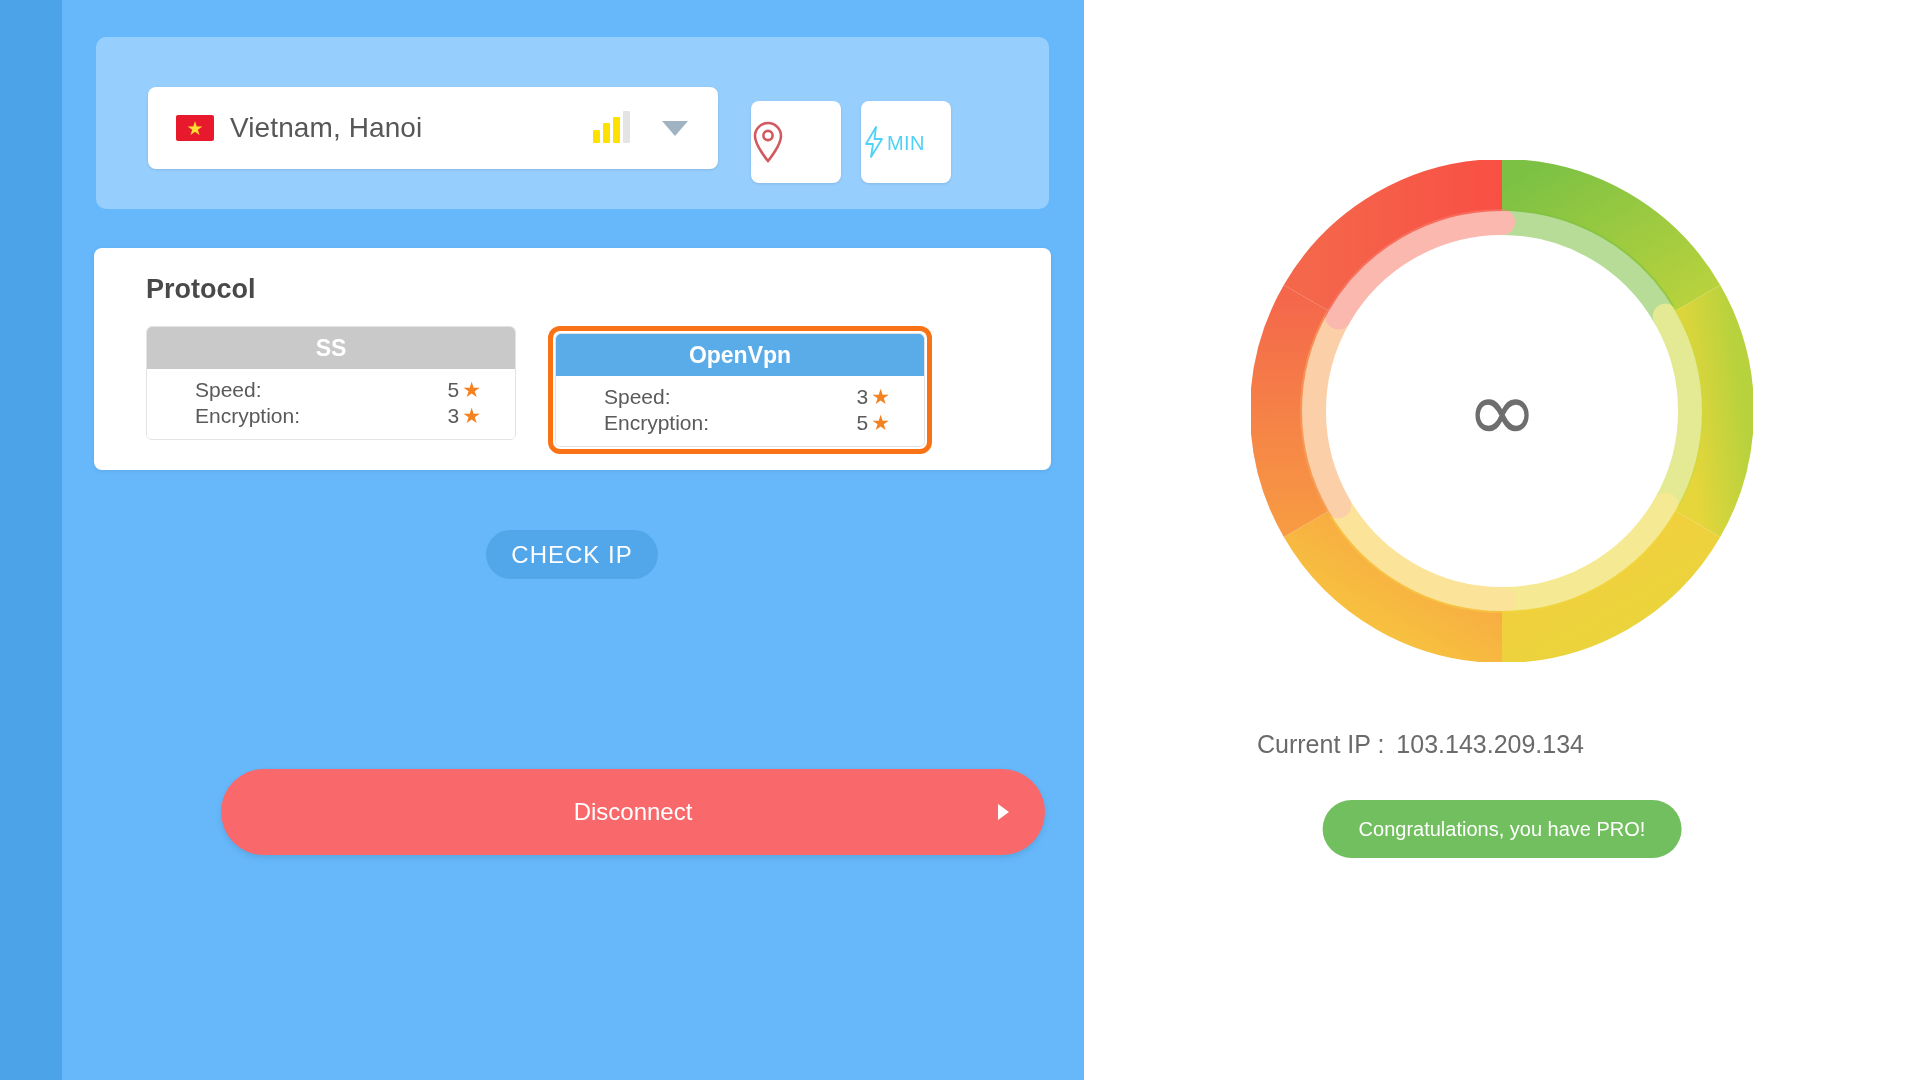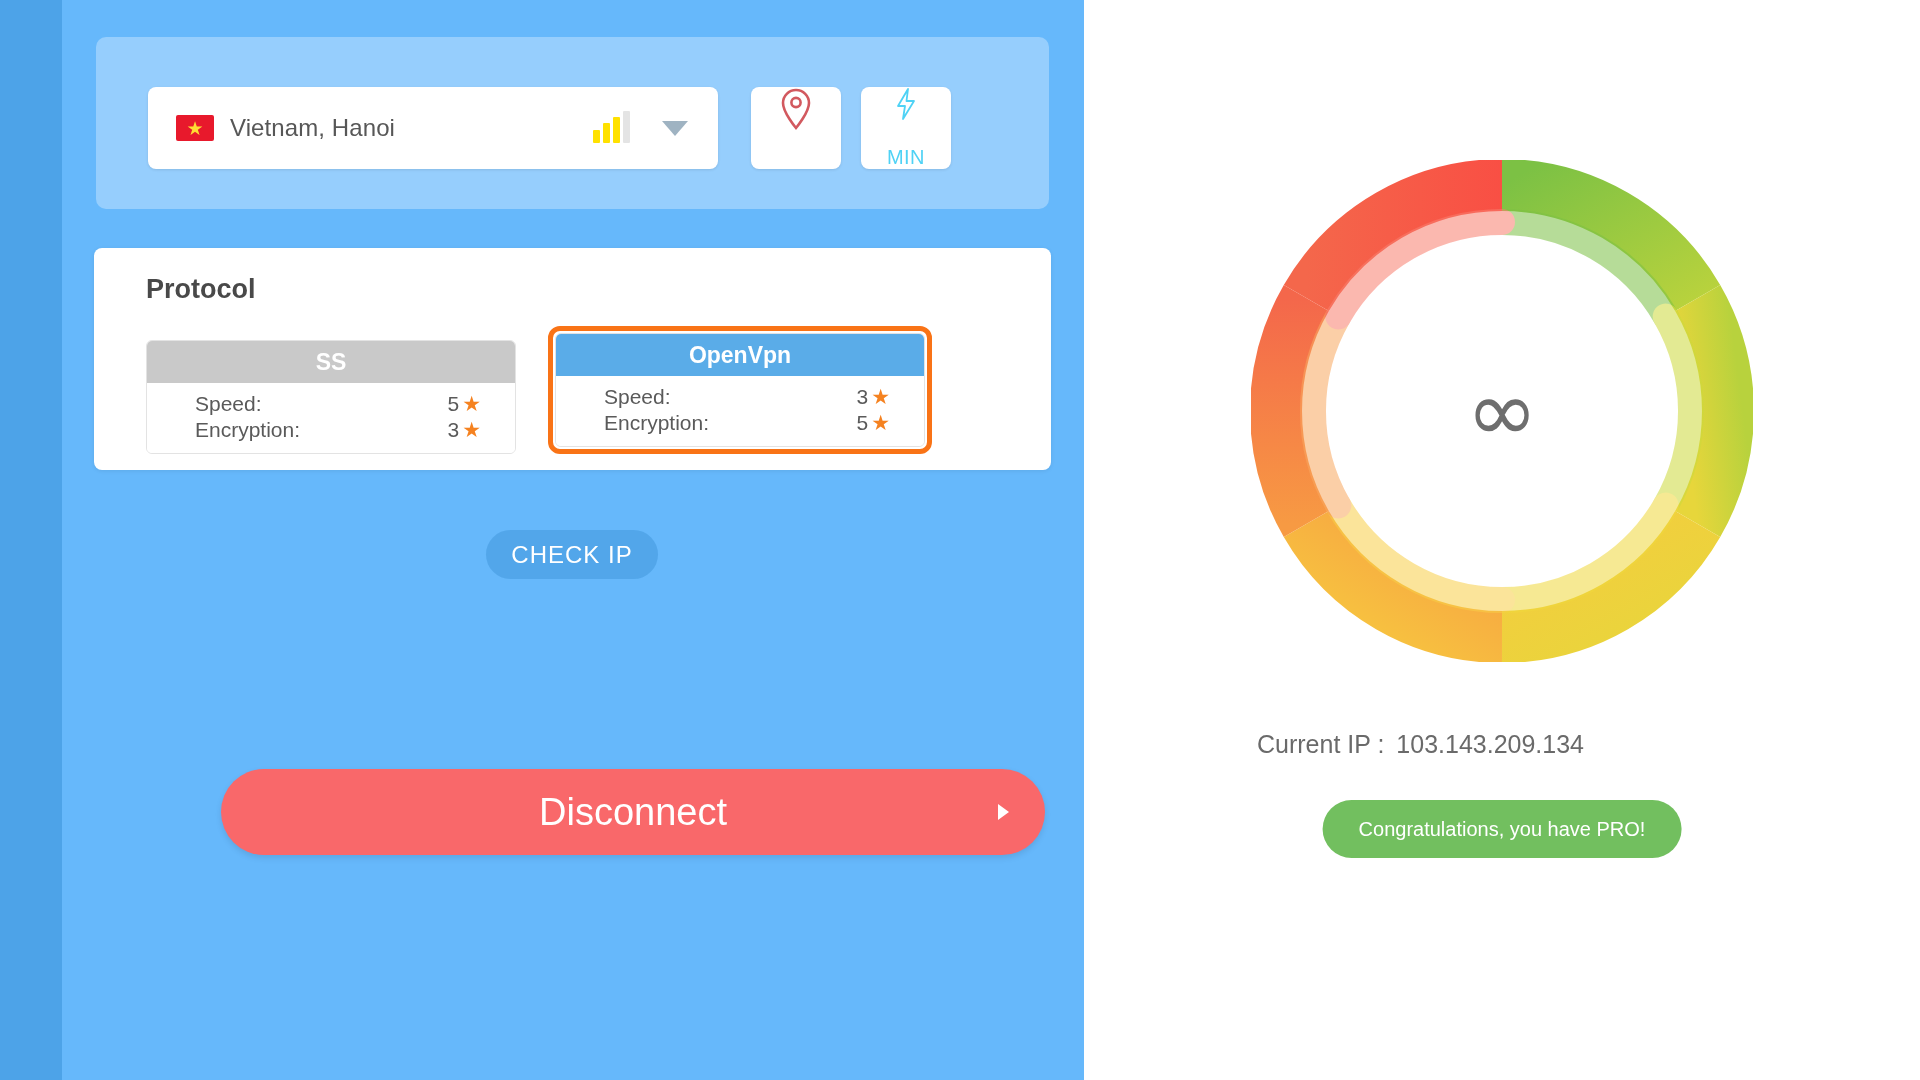--- a/index.html
+++ b/index.html
@@ -67,21 +67,21 @@
     overflow: hidden;
   }
   .flag .star {
     color: #ffdd33;
     font-size: 19px;
     line-height: 19px;
   }
 
   .server-name {
     margin-left: 16px;
-    font-size: 24px;
+    font-size: 28px;
     color: #575757;
     letter-spacing: 0.1px;
     white-space: nowrap;
   }
 
   .signal {
     margin-left: auto;
     margin-right: 10px;
     display: flex;
     align-items: flex-end;
@@ -99,28 +99,28 @@
     margin-left: 22px;
     width: 0; height: 0;
     border-left: 13px solid transparent;
     border-right: 13px solid transparent;
     border-top: 15px solid #9fb3c2;
     flex: none;
   }
 
   .icon-btn {
     position: absolute;
-    top: 50px;
+    top: 64px;
     width: 90px; height: 82px;
     background: #ffffff;
     border-radius: 8px;
     display: flex;
-    flex-direction: column;
-    align-items: center;
-    justify-content: space-between;
+    flex-direction: row;
+    align-items: center;
+    justify-content: flex-start;
     box-shadow: 0 1px 3px rgba(0,0,0,0.10);
   }
   .icon-btn.pin { left: 655px; }
   .icon-btn.min { left: 765px; }
 
   .min-label {
     font-size: 20px;
     color: #4fd2f5;
     margin-top: 2px;
     letter-spacing: 0.4px;
@@ -142,21 +142,20 @@
     font-size: 27px;
     font-weight: bold;
     color: #494949;
   }
 
   .proto-row {
     position: absolute;
     left: 52px; top: 78px;
     display: flex;
     gap: 32px;
-    align-items: flex-end;
   }
 
   .proto {
     width: 368px;
     border-radius: 6px;
     overflow: hidden;
     background: #ffffff;
     border: 1px solid #e3e3e3;
   }
 
@@ -221,21 +220,21 @@
   .disconnect {
     position: absolute;
     left: 159px; top: 769px;
     width: 824px; height: 86px;
     background: #f9686a;
     border-radius: 43px;
     display: flex;
     align-items: center;
     justify-content: center;
     color: #ffffff;
-    font-size: 38px;
+    font-size: 24px;
     box-shadow: 0 3px 6px rgba(0,0,0,0.10);
     cursor: pointer;
   }
   .disconnect .arrow {
     position: absolute;
     right: 36px;
     width: 0; height: 0;
     border-top: 8px solid transparent;
     border-bottom: 8px solid transparent;
     border-left: 11px solid #ffffff;

